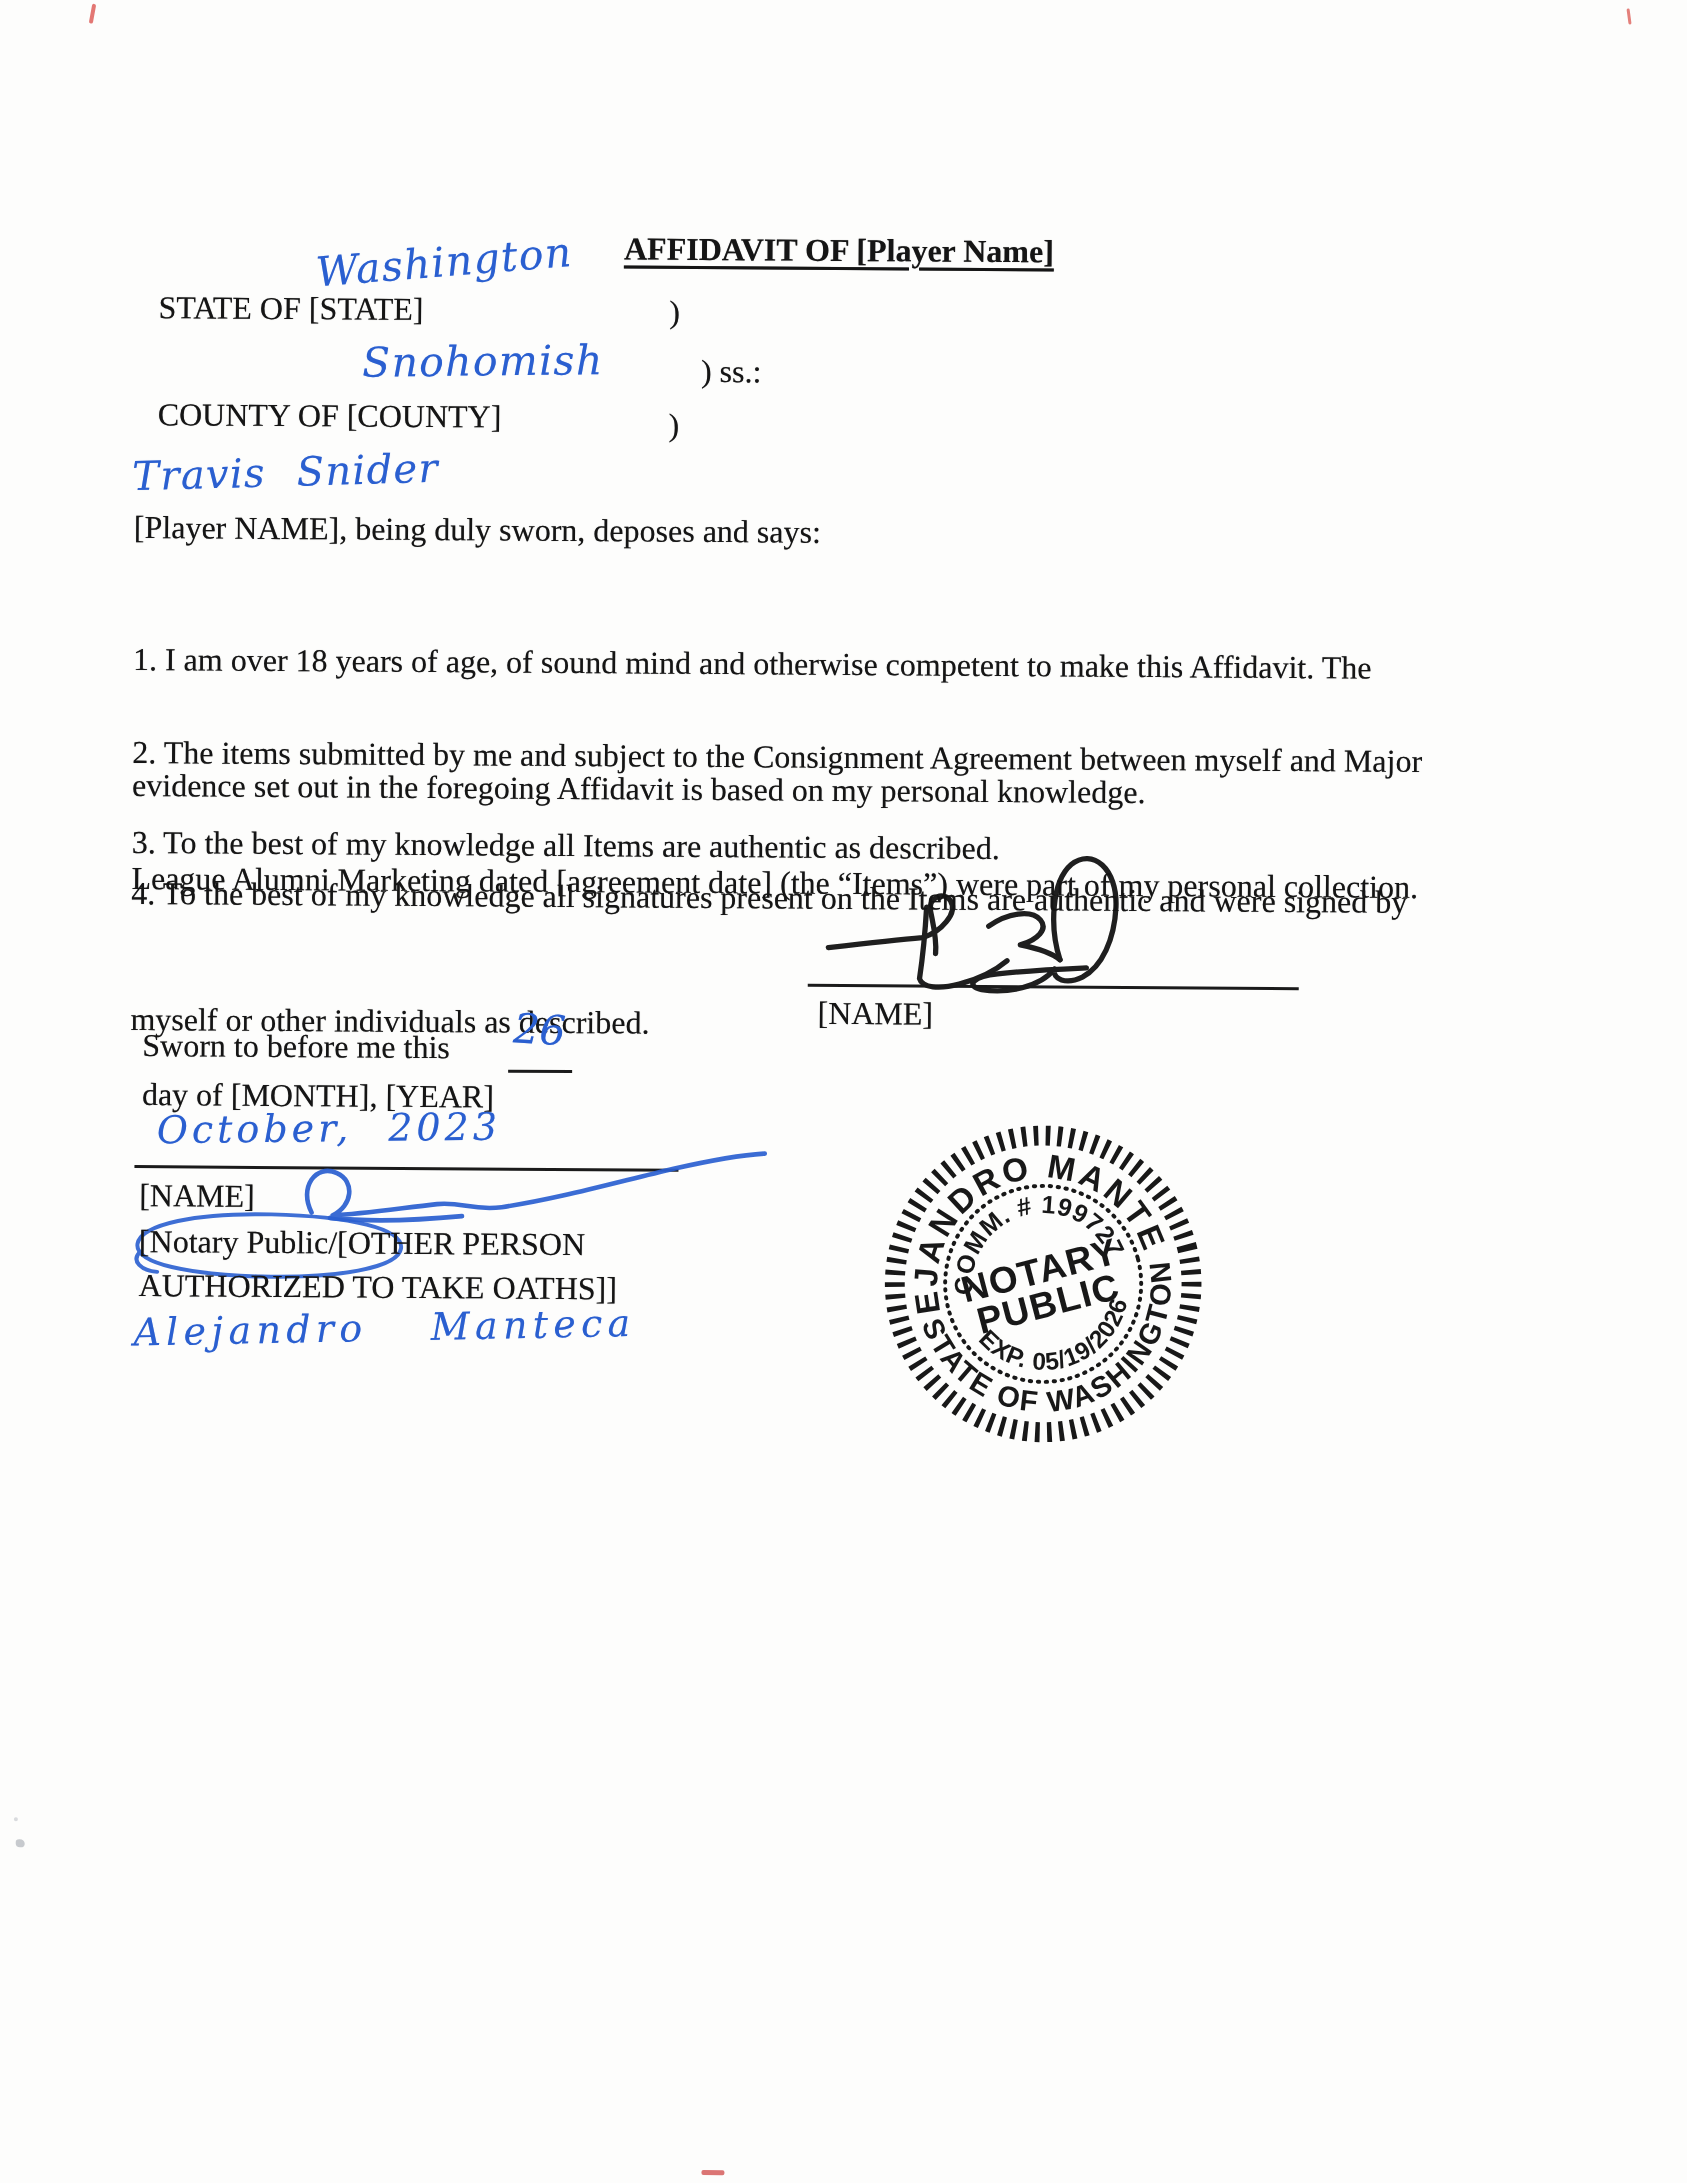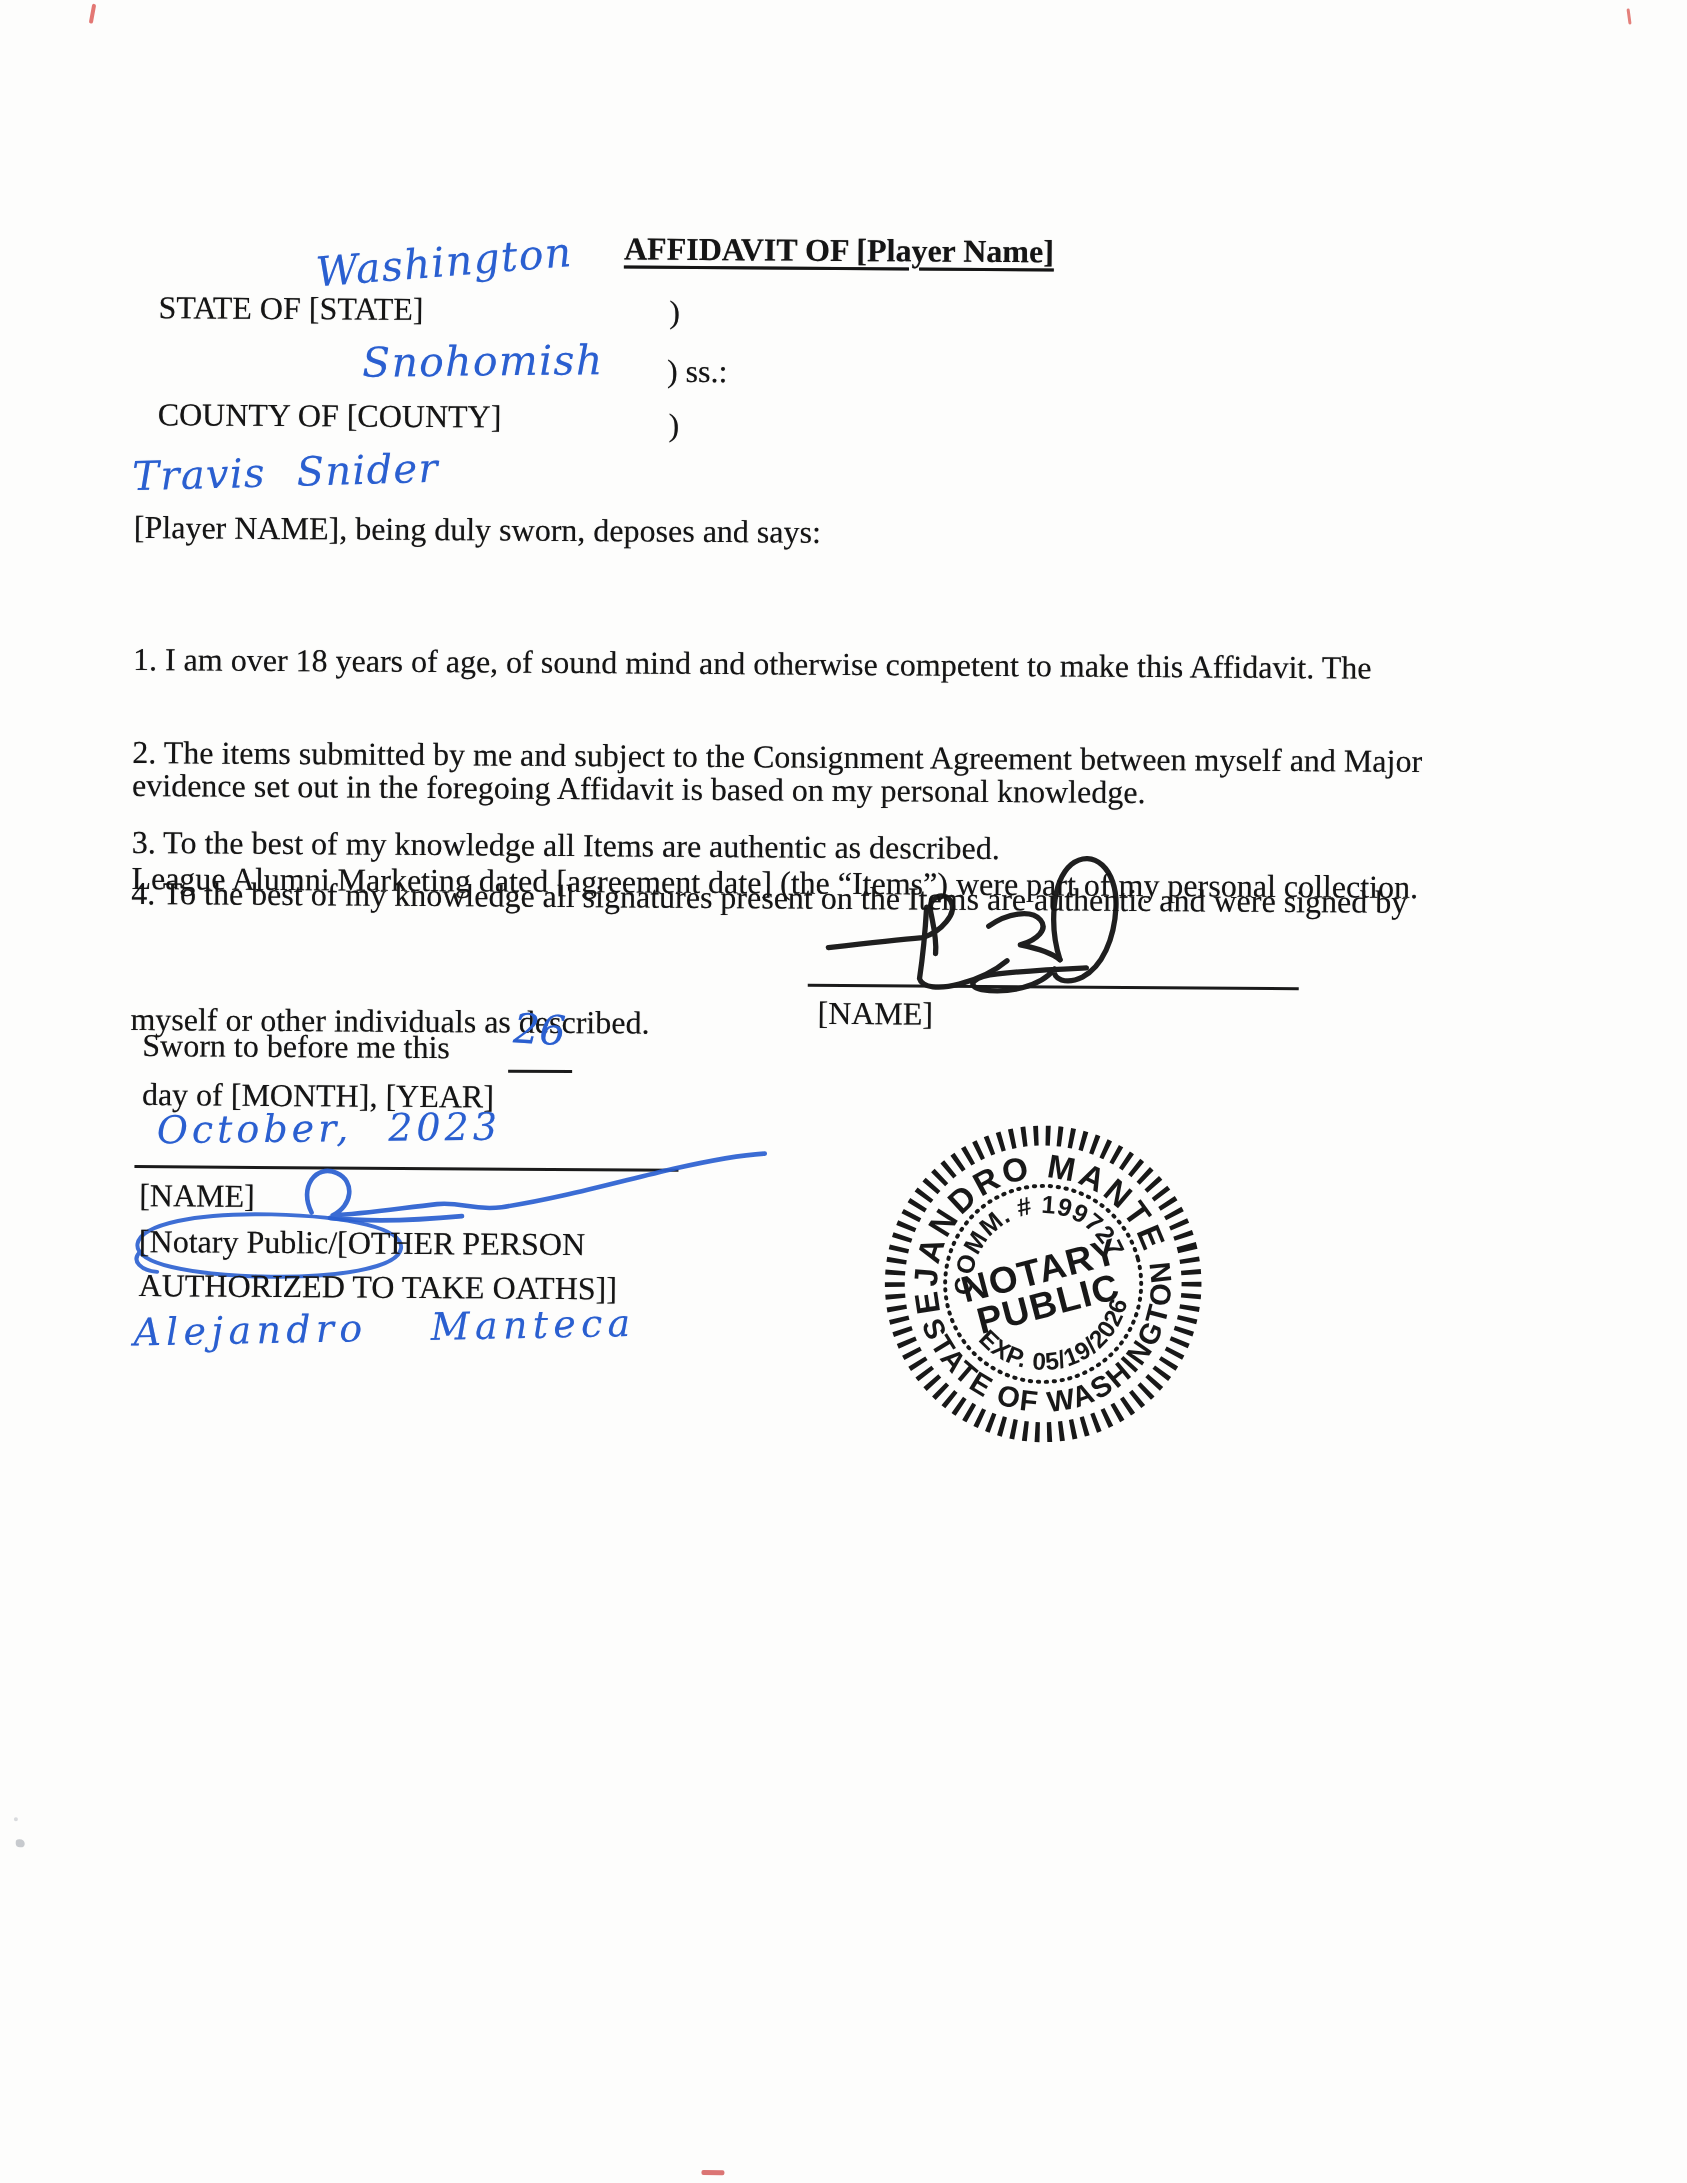--- a/index.html
+++ b/index.html
@@ -39,21 +39,21 @@
   <div class="scan">
 
     <div class="typed bold" style="left:423px;top:187px;width:774px;text-align:center;">
       <span style="text-decoration:underline;text-decoration-thickness:2.6px;text-underline-offset:6px;">AFFIDAVIT OF [Player Name]</span>
     </div>
 
     <div class="hand" style="left:310px;top:241px;font-size:41px;transform:rotate(-5deg);letter-spacing:1.3px;">Washington</div>
     <div class="typed" style="left:153px;top:291px;">STATE OF [STATE]</div>
     <div class="typed" style="left:664px;top:292px;">)</div>
 
-    <div class="typed" style="left:662px;top:351px;">) ss.:</div>
+    <div class="typed" style="left:696px;top:351px;">) ss.:</div>
     <div class="hand" style="left:357px;top:340px;font-size:41px;transform:rotate(-1deg);letter-spacing:1.3px;">Snohomish</div>
     <div class="typed" style="left:153px;top:398px;">COUNTY OF [COUNTY]</div>
     <div class="typed" style="left:664px;top:405px;">)</div>
 
     <div class="hand" style="left:128px;top:453px;font-size:40px;transform:rotate(-2deg);word-spacing:17px;letter-spacing:1.3px;">Travis Snider</div>
     <div class="typed" style="left:130px;top:511px;">[Player NAME], being duly sworn, deposes and says:</div>
 
     <div class="typed para" style="left:130px;top:559px;">
       <div class="pline">1. I am over 18 years of age, of sound mind and otherwise competent to make this Affidavit. The</div>
       <div class="pline">evidence set out in the foregoing Affidavit is based on my personal knowledge.</div>

